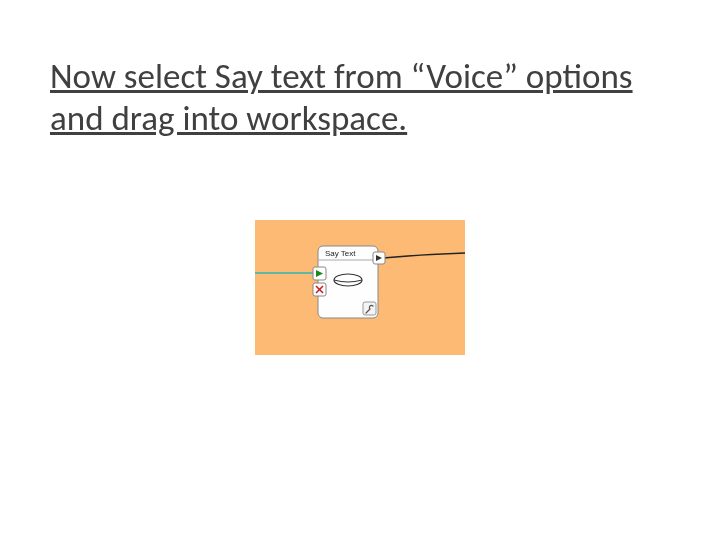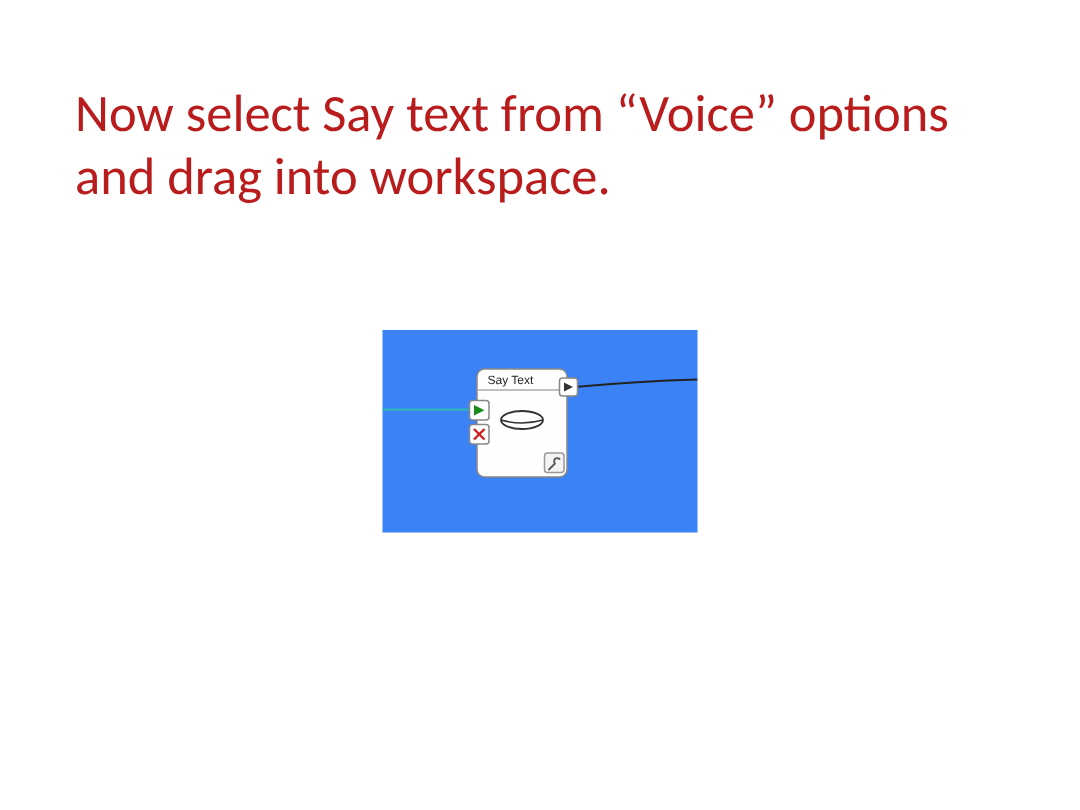--- a/index.html
+++ b/index.html
@@ -16,30 +16,31 @@
     width: 720px;
     height: 540px;
   }
   .heading {
     position: absolute;
     left: 50px;
     top: 55px;
     width: 620px;
     font-size: 35px;
     line-height: 1.2;
-    color: #b91c1c;
+    color: #404040;
     font-weight: 400;
+    text-decoration: underline;
   }
   .diagram-wrap {
     position: absolute;
     left: 255px;
     top: 220px;
     width: 210px;
     height: 135px;
-    background: #3b82f6;
+    background: #fdba74;
   }
   
   .node-title {
     font-family: Arial, sans-serif;
     font-size: 8px;
     fill: #222;
   }
 </style>
 </head>
 <body>

